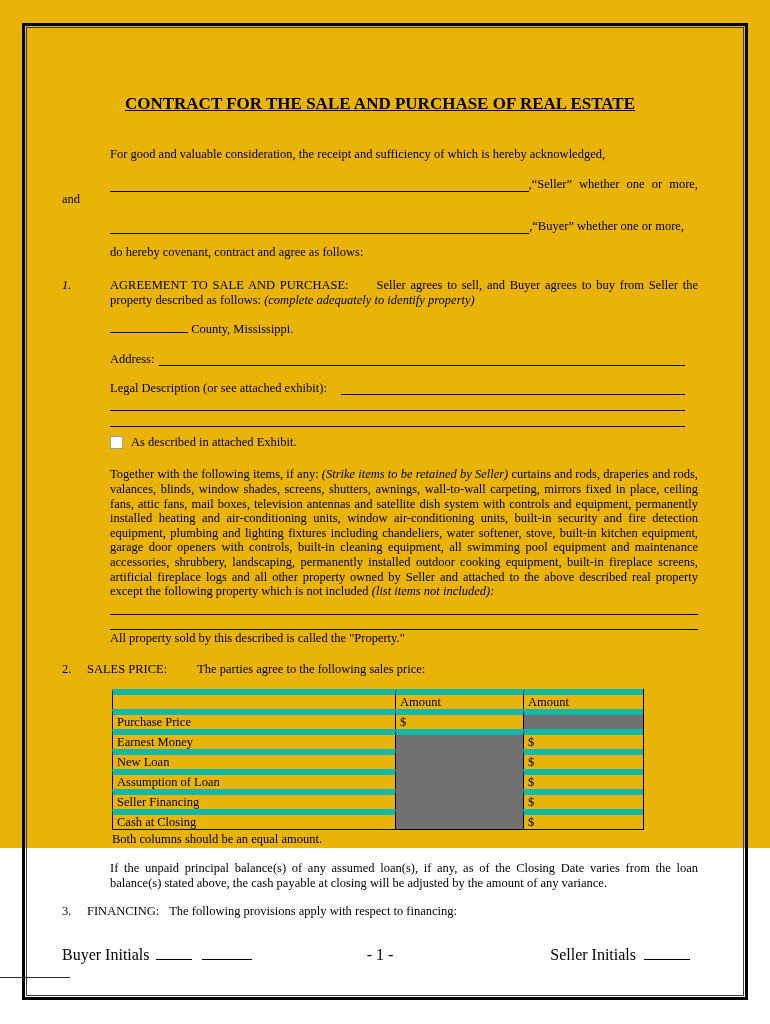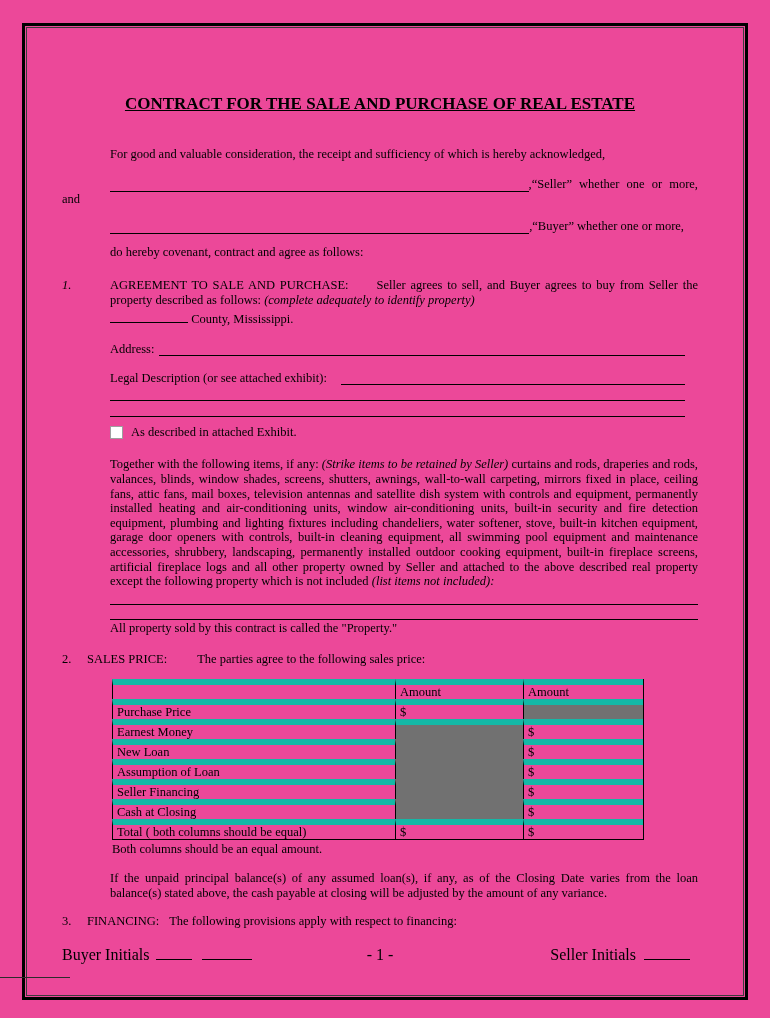--- a/index.html
+++ b/index.html
@@ -1,20 +1,20 @@
 <!DOCTYPE html>
 <html><head>
 <meta charset="utf-8">
 <style>
   * { margin:0; padding:0; box-sizing:content-box; }
   html,body { background:#ffffff; }
   body { width:770px; height:1024px; position:relative; overflow:hidden;
          font-family:"Liberation Serif","DejaVu Serif",serif; color:#000; }
 
-  .page { position:absolute; left:0; top:0; width:770px; height:1018px; background:#ec4899; }
+  .page { position:absolute; left:0; top:0; width:770px; height:848px; background:#eab308; }
 
   
   .frame { position:absolute; left:22px; top:23px; width:720px; height:971px;
            border:3px solid #000; }
   .frame-inner { position:absolute; left:1px; top:1px; right:1px; bottom:1px;
                  border:1px solid #3c3c3c; }
 
   .content { position:absolute; left:62px; top:23px; width:636px; font-size:12.5px; line-height:14.6px; }
 
   .title-wrap { margin-top:71px; text-align:center; }
@@ -37,21 +37,21 @@
   .sec-num { flex:0 0 48px; }
   .sec-num.italic { font-style:italic; }
   .sec-body { flex:1 1 auto; text-align:justify; }
   .gap-lg { display:inline-block; width:28px; }
   .gap-md { display:inline-block; width:30px; }
   .gap-sm { display:inline-block; width:10px; }
 
   .sec-flat { margin-top:16px; white-space:nowrap; }
   .sec-flat .num { display:inline-block; width:25px; }
 
-  .county-row { margin-top:3px; margin-left:48px; height:16px; }
+  .county-row { margin-top:13px; margin-left:48px; height:16px; }
   .short-line { display:inline-block; width:78px; border-bottom:1px solid #000; height:12px; }
 
   .labeled-row { margin-top:14px; margin-left:48px; margin-right:13px; display:flex; align-items:flex-end; height:16px; }
   .labeled-row .lbl { white-space:nowrap; margin-right:5px; }
   .cont-line { margin-top:1px; margin-left:48px; margin-right:13px; height:14px; border-bottom:1px solid #000; }
 
   .checkbox-row { margin-top:7px; margin-left:48px; height:16px; display:flex; align-items:center; }
   .checkbox { width:11px; height:11px; border:1px solid #9f9f9f; background:#fff; margin-right:8px; flex:0 0 auto; }
 
   .items { margin-top:17px; }
@@ -140,21 +140,21 @@
     <div class="checkbox-row">
       <span class="checkbox"></span>
       <span>As described in attached Exhibit.</span>
     </div>
 
     <div class="para items"><span>Together with the following items, if any:</span> <i>(Strike items to be retained by Seller)</i> <span>curtains and rods, draperies and rods, valances, blinds, window shades, screens, shutters, awnings, wall-to-wall carpeting, mirrors fixed in place, ceiling fans, attic fans, mail boxes, television antennas and satellite dish system with controls and equipment, permanently installed heating and air-conditioning units, window air-conditioning units, built-in security and fire detection equipment, plumbing and lighting fixtures including chandeliers, water softener, stove, built-in kitchen equipment, garage door openers with controls, built-in cleaning equipment, all swimming pool equipment and maintenance accessories, shrubbery, landscaping, permanently installed outdoor cooking equipment, built-in fireplace screens, artificial fireplace logs and all other property owned by Seller and attached to the above described real property except the following property which is not included</span> <i>(list items not included):</i></div>
 
     <div class="excl-line-1"></div>
     <div class="excl-line-2"></div>
 
-    <div class="property-def">All property sold by this contract is called the "Property."</div>
+    <div class="property-def">All property sold by this described is called the "Property."</div>
 
     <div class="sec-flat">
       <span class="num">2.</span><span>SALES PRICE:</span><span class="gap-md"></span><span>The parties agree to the following sales price:</span>
     </div>
 
     <table class="sales">
       <tbody>
           <tr>
         <td class="c1"></td>
         <td class="c2">Amount</td>
@@ -181,25 +181,20 @@
         <td class="c3">$</td>
       </tr>
       <tr>
         <td class="c1">Seller Financing</td>
         <td class="c2 shaded merge-top" style="background: rgb(113, 113, 113); border-top-color: rgb(113, 113, 113);"></td>
         <td class="c3">$</td>
       </tr>
       <tr>
         <td class="c1">Cash at Closing</td>
         <td class="c2 shaded merge-top" style="background: rgb(113, 113, 113); border-top-color: rgb(113, 113, 113);"></td>
-        <td class="c3">$</td>
-      </tr>
-      <tr>
-        <td class="c1">Total ( both columns should be equal)</td>
-        <td class="c2">$</td>
         <td class="c3">$</td>
       </tr>
     </tbody>
       </table>
 
     <div class="table-footnote">Both columns should be an equal amount.</div>
 
     <div class="para variance">If the unpaid principal balance(s) of any assumed loan(s), if any, as of the Closing Date varies from the loan balance(s) stated above, the cash payable at closing will be adjusted by the amount of any variance.</div>
 
     <div class="sec-flat sec3">

